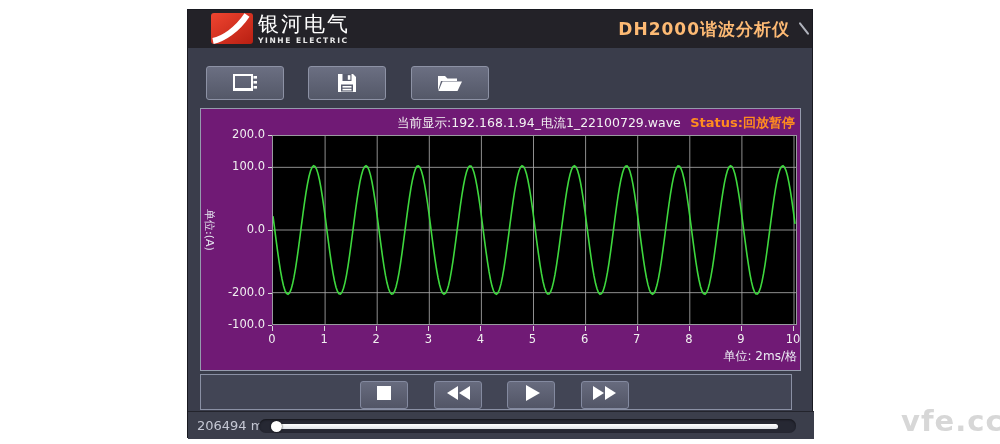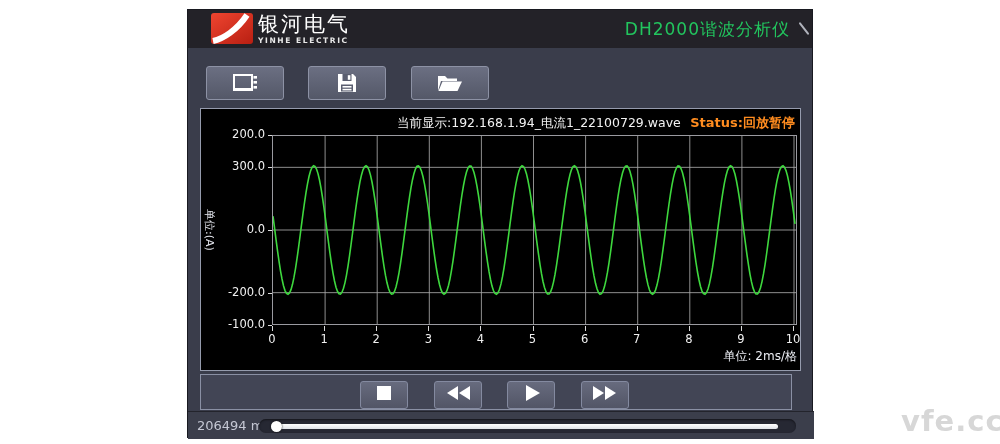--- a/index.html
+++ b/index.html
@@ -10,33 +10,33 @@
   .app-window { position:absolute; left:187px; top:9px; width:626px; height:429px;
     background:#3a3d4b; border:1px solid #181920; }
 
   
   .hdr { position:absolute; left:0; top:0; width:100%; height:38px; background:#232228; }
   .logo { position:absolute; left:23px; top:3px; width:42px; height:31px; border-radius:3px;
     background:linear-gradient(145deg,#ef4530,#b81f12); overflow:hidden; }
   .brand { position:absolute; left:70px; top:2px; color:#fff; }
   .brand-cn { font-size:21px; font-weight:normal; letter-spacing:2px; line-height:24px; }
   .brand-en { font-size:7.5px; font-weight:bold; letter-spacing:1.6px; color:#e8e8e8; }
-  .app-title { position:absolute; right:22px; top:8px; color:#22c55e; font-size:17px; font-weight:normal; letter-spacing:1px; }
+  .app-title { position:absolute; right:22px; top:8px; color:#fdba74; font-size:17px; font-weight:bold; letter-spacing:1px; }
   .cursor-frag { position:absolute; right:7px; top:11px; width:2px; height:15px; background:#c9ccd6; opacity:.85;
     transform:rotate(-38deg); border-radius:1px; }
 
   
   .tbtn { position:absolute; top:56px; width:78px; height:34px; border-radius:3px;
     background:linear-gradient(#6b6f82,#545868); border:1px solid #8d92a5; cursor:pointer;
     display:flex; align-items:center; justify-content:center; }
   .tbtn svg { display:block; }
 
   
   .chart-panel { position:absolute; left:12px; top:98px; width:601px; height:263px;
-    background:#000000; border:1px solid #959bad; }
+    background:#701a75; border:1px solid #959bad; }
   .chart-title { position:absolute; left:196px; top:6px; color:#f2f2f2; font-size:12.5px; white-space:nowrap; }
   .chart-status { position:absolute; right:5px; top:5px; font-size:13px; font-weight:bold; white-space:nowrap; }
   .plot { position:absolute; left:71px; top:26px; width:525px; height:190px; background:#000;
     border:1px solid #9a9aa0; }
   .plot svg { position:absolute; left:0; top:0; }
   .ylab { position:absolute; color:#f0f0f0; font-size:11.5px; width:60px; text-align:right; left:4px; }
   .ytick { position:absolute; left:67px; width:4px; height:1px; background:#d8d8d8; }
   .xlab { position:absolute; color:#f0f0f0; font-size:11.5px; transform:translateX(-50%); top:223px; }
   .xtick { position:absolute; top:217px; width:1px; height:5px; background:#d8d8d8; }
   .yunit { position:absolute; left:-21px; top:114px; width:60px; height:14px; text-align:center;
@@ -134,21 +134,21 @@
             <line x1="0" y1="31.33333333333333" x2="523" y2="31.33333333333333" stroke="#a8a8a8" stroke-width="1" opacity="0.85"></line>
             <line x1="0" y1="94" x2="523" y2="94" stroke="#a8a8a8" stroke-width="1" opacity="0.85"></line>
             <line x1="0" y1="156.66666666666669" x2="523" y2="156.66666666666669" stroke="#a8a8a8" stroke-width="1" opacity="0.85"></line>
             <polyline points="0.0,80.2 1.5,91.7 3.0,103.3 4.5,114.6 6.0,125.2 7.5,134.8 9.0,143.0 10.5,149.7 12.0,154.6 13.5,157.4 15.0,158.2 16.5,156.9 18.0,153.6 19.5,148.3 21.0,141.2 22.5,132.6 24.0,122.7 25.5,111.9 27.0,100.5 28.5,88.9 30.0,77.5 31.5,66.6 33.0,56.6 34.5,47.8 36.0,40.5 37.5,35.0 39.0,31.4 40.5,29.8 42.0,30.4 43.5,33.0 45.0,37.6 46.5,44.0 48.0,52.1 49.5,61.5 51.0,72.0 52.5,83.2 54.0,94.8 55.5,106.3 57.0,117.5 58.5,127.9 60.0,137.1 61.5,145.0 63.0,151.2 64.5,155.5 66.0,157.8 67.5,158.1 69.0,156.2 70.5,152.3 72.0,146.6 73.5,139.1 75.0,130.1 76.5,119.9 78.0,108.9 79.5,97.5 81.0,85.9 82.5,74.5 84.0,63.8 85.5,54.1 87.0,45.7 88.5,38.9 90.0,33.8 91.5,30.8 93.0,29.8 94.5,30.9 96.0,34.0 97.5,39.1 99.0,46.0 100.5,54.5 102.0,64.2 103.5,75.0 105.0,86.3 106.5,97.9 108.0,109.4 109.5,120.3 111.0,130.5 112.5,139.4 114.0,146.8 115.5,152.5 117.0,156.3 118.5,158.1 120.0,157.8 121.5,155.4 123.0,151.0 124.5,144.7 126.0,136.8 127.5,127.5 129.0,117.1 130.5,105.9 132.0,94.4 133.5,82.8 135.0,71.6 136.5,61.1 138.0,51.7 139.5,43.7 141.0,37.4 142.5,32.8 144.0,30.3 145.5,29.9 147.0,31.5 148.5,35.2 150.0,40.8 151.5,48.1 153.0,57.0 154.5,67.0 156.0,77.9 157.5,89.4 159.0,101.0 160.5,112.4 162.0,123.1 163.5,133.0 165.0,141.5 166.5,148.5 168.0,153.7 169.5,157.0 171.0,158.2 172.5,157.3 174.0,154.4 175.5,149.5 177.0,142.8 178.5,134.4 180.0,124.8 181.5,114.2 183.0,102.8 184.5,91.3 186.0,79.8 187.5,68.7 189.0,58.5 190.5,49.5 192.0,41.9 193.5,36.0 195.0,32.0 196.5,30.0 198.0,30.1 199.5,32.3 201.0,36.5 202.5,42.6 204.0,50.3 205.5,59.5 207.0,69.9 208.5,81.0 210.0,92.5 211.5,104.1 213.0,115.3 214.5,125.9 216.0,135.4 217.5,143.5 219.0,150.1 220.5,154.8 222.0,157.5 223.5,158.2 225.0,156.8 226.5,153.3 228.0,147.9 229.5,140.7 231.0,132.0 232.5,122.0 234.0,111.2 235.5,99.8 237.0,88.2 238.5,76.8 240.0,65.9 241.5,56.0 243.0,47.3 244.5,40.1 246.0,34.7 247.5,31.2 249.0,29.8 250.5,30.5 252.0,33.2 253.5,37.9 255.0,44.5 256.5,52.7 258.0,62.2 259.5,72.7 261.0,84.0 262.5,95.6 264.0,107.1 265.5,118.2 267.0,128.5 268.5,137.7 270.0,145.5 271.5,151.5 273.0,155.7 274.5,157.9 276.0,158.0 277.5,156.0 279.0,152.0 280.5,146.1 282.0,138.5 283.5,129.4 285.0,119.2 286.5,108.2 288.0,96.7 289.5,85.1 291.0,73.8 292.5,63.2 294.0,53.5 295.5,45.2 297.0,38.5 298.5,33.6 300.0,30.6 301.5,29.8 303.0,31.0 304.5,34.3 306.0,39.5 307.5,46.5 309.0,55.1 310.5,64.9 312.0,75.7 313.5,87.1 315.0,98.7 316.5,110.1 318.0,121.0 319.5,131.1 321.0,139.9 322.5,147.3 324.0,152.8 325.5,156.5 327.0,158.2 328.5,157.7 330.0,155.2 331.5,150.6 333.0,144.2 334.5,136.2 336.0,126.8 337.5,116.3 339.0,105.1 340.5,93.6 342.0,82.0 343.5,70.9 345.0,60.5 346.5,51.2 348.0,43.2 349.5,37.0 351.0,32.6 352.5,30.2 354.0,29.9 355.5,31.7 357.0,35.5 358.5,41.2 360.0,48.7 361.5,57.6 363.0,67.7 364.5,78.7 366.0,90.2 367.5,101.8 369.0,113.1 370.5,123.8 372.0,133.6 373.5,142.0 375.0,148.9 376.5,154.0 378.0,157.2 379.5,158.2 381.0,157.2 382.5,154.1 384.0,149.1 385.5,142.2 387.0,133.8 388.5,124.1 390.0,113.4 391.5,102.1 393.0,90.5 394.5,79.0 396.0,68.0 397.5,57.9 399.0,48.9 400.5,41.4 402.0,35.6 403.5,31.8 405.0,29.9 406.5,30.2 408.0,32.5 409.5,36.8 411.0,43.0 412.5,50.9 414.0,60.2 415.5,70.6 417.0,81.7 418.5,93.3 420.0,104.8 421.5,116.0 423.0,126.5 424.5,136.0 426.0,144.0 427.5,150.5 429.0,155.1 430.5,157.6 432.0,158.2 433.5,156.6 435.0,153.0 436.5,147.4 438.0,140.1 439.5,131.4 441.0,121.3 442.5,110.4 444.0,99.0 445.5,87.4 447.0,76.0 448.5,65.2 450.0,55.3 451.5,46.7 453.0,39.7 454.5,34.4 456.0,31.1 457.5,29.8 459.0,30.6 460.5,33.5 462.0,38.3 463.5,45.0 465.0,53.3 466.5,62.9 468.0,73.5 469.5,84.8 471.0,96.4 472.5,107.9 474.0,118.9 475.5,129.2 477.0,138.3 478.5,145.9 480.0,151.9 481.5,155.9 483.0,158.0 484.5,158.0 486.0,155.8 487.5,151.7 489.0,145.6 490.5,137.9 492.0,128.8 493.5,118.5 495.0,107.4 496.5,95.9 498.0,84.3 499.5,73.1 501.0,62.5 502.5,52.9 504.0,44.7 505.5,38.1 507.0,33.3 508.5,30.5 510.0,29.8 511.5,31.2 513.0,34.6 514.5,39.9 516.0,47.1 517.5,55.7 519.0,65.6 520.5,76.4 522.0,87.8" fill="none" stroke="#3ed83e" stroke-width="1.6"></polyline>
           </svg>
       </div>
       <div class="yunit">单位:(A)</div>
       <div class="xunit">单位: 2ms/格</div>
     <div class="ylab" style="top: 18px;">200.0</div>
         <div class="ytick" style="top: 26px;"></div>
-        <div class="ylab" style="top: 49.6667px;">300.0</div>
+        <div class="ylab" style="top: 49.6667px;">100.0</div>
         <div class="ytick" style="top: 57.6667px;"></div>
         <div class="ylab" style="top: 113px;">0.0</div>
         <div class="ytick" style="top: 121px;"></div>
         <div class="ylab" style="top: 176.333px;">-200.0</div>
         <div class="ytick" style="top: 184.333px;"></div>
         <div class="ylab" style="top: 208px;">-100.0</div>
         <div class="ytick" style="top: 216px;"></div>
         <div class="xlab" style="left: 71px;">0</div>
         <div class="xtick" style="left: 71px;"></div>
         <div class="xlab" style="left: 123.1px;">1</div>

